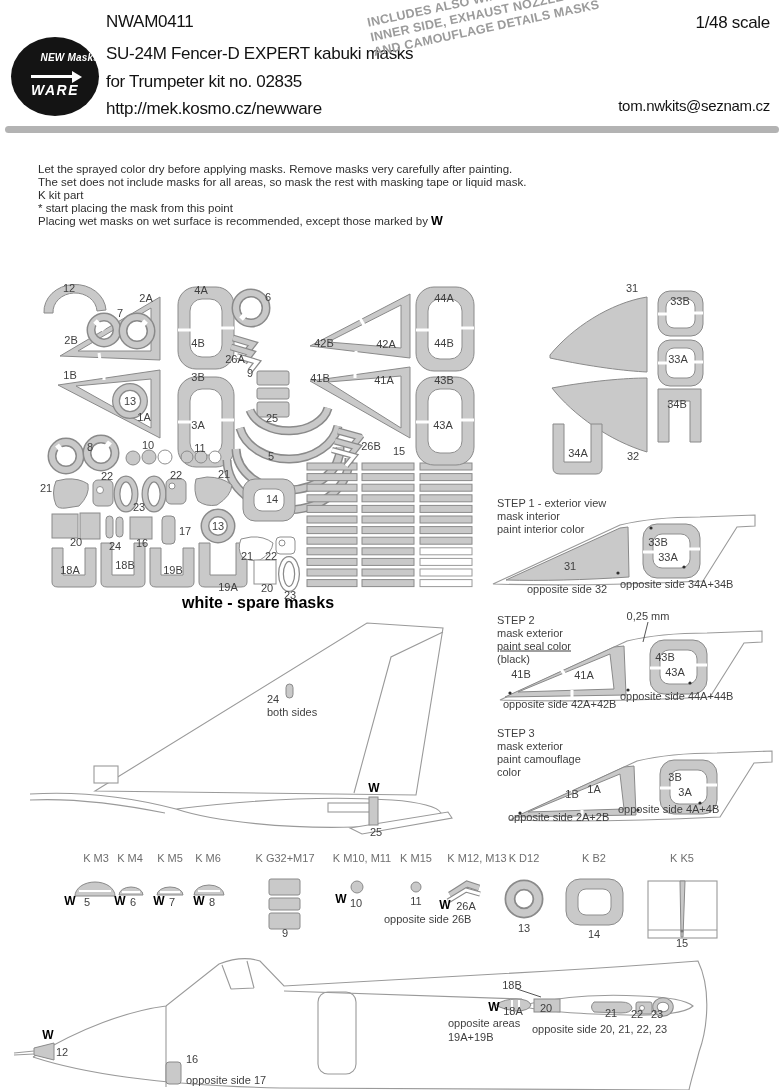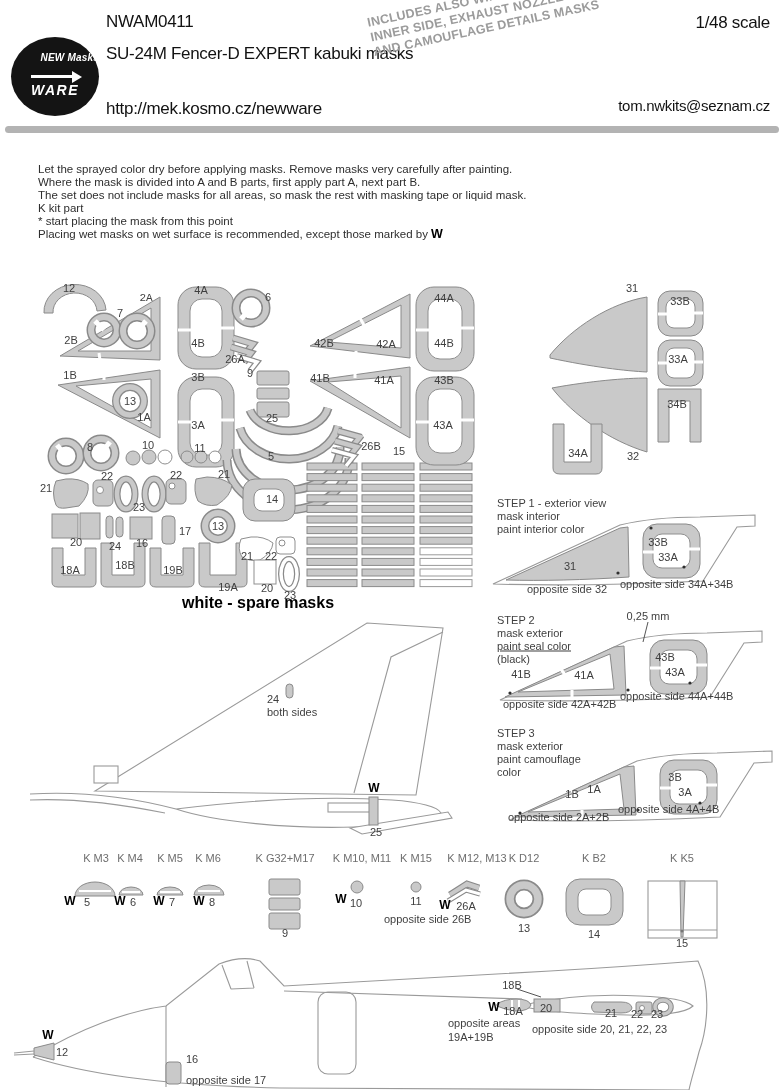--- a/index.html
+++ b/index.html
@@ -311,42 +311,42 @@
     </g>
   </svg>
 
   <div class="logo">
     <span class="l1">NEW Masks</span>
     <div class="logo-arrow"></div>
     <span class="l2">WARE</span>
   </div>
   <div class="ht hcode">NWAM0411</div>
   <div class="ht htitle">SU-24M Fencer-D EXPERT kabuki masks</div>
+  <div class="ht hsub">for Trumpeter kit no. 02835</div>
   <div class="ht hurl">http://mek.kosmo.cz/newware</div>
   <div class="ht hscale">1/48 scale</div>
   <div class="ht hemail">tom.nwkits@seznam.cz</div>
   <div class="hnote">
     <div>INCLUDES ALSO WINDOWS SEAL AND</div>
     <div>INNER SIDE, EXHAUST NOZZLES</div>
     <div>AND CAMOUFLAGE DETAILS MASKS</div>
   </div>
   <div class="divider"></div>
 
   <div class="important">
     <div>Let the sprayed color dry before applying masks. Remove masks very carefully after painting.</div>
-    <div>Where the mask is divided into A and B parts, first apply part A, next part B.</div>
     <div>The set does not include masks for all areas, so mask the rest with masking tape or liquid mask.</div>
     <div>K kit part</div>
     <div>*  start placing the mask from this point</div>
     <div><span>Placing wet masks on wet surface is recommended, except those marked by </span><span class="wmark">W</span></div>
   </div>
 
   <div class="overlay">
       <span class="lbl" style="left: 69px; top: 288px;">12</span>
-      <span class="lbl" style="left: 146px; top: 298px; font-family: Liberation Mono, monospace;">2A</span>
+      <span class="lbl" style="left: 146px; top: 298px;">2A</span>
       <span class="lbl" style="left: 120px; top: 313px;">7</span>
       <span class="lbl" style="left: 201px; top: 290px;">4A</span>
       <span class="lbl" style="left: 268px; top: 297px;">6</span>
       <span class="lbl" style="left: 71px; top: 340px;">2B</span>
       <span class="lbl" style="left: 198px; top: 343px;">4B</span>
       <span class="lbl" style="left: 235px; top: 359px;">26A</span>
       <span class="lbl" style="left: 70px; top: 375px;">1B</span>
       <span class="lbl" style="left: 250px; top: 373px;">9</span>
       <span class="lbl" style="left: 130px; top: 401px;">13</span>
       <span class="lbl" style="left: 198px; top: 377px;">3B</span>

